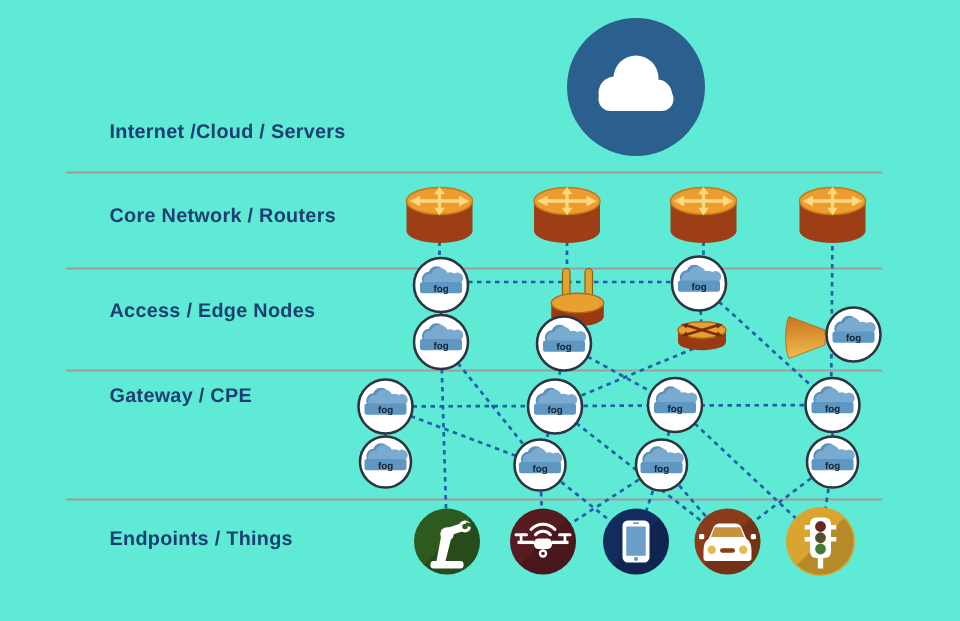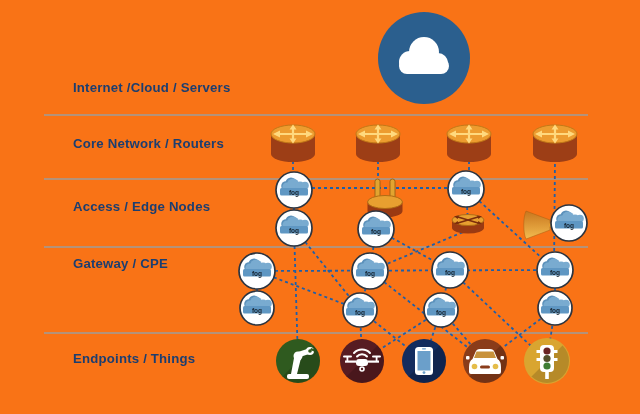--- a/index.html
+++ b/index.html
@@ -1,16 +1,16 @@
 <!DOCTYPE html>
 <html><head>
 <meta charset="utf-8">
 <style>
   html,body{margin:0;padding:0;background:#fff;}
-  .stage{position:relative;width:640px;height:414px;background:#f97316;overflow:hidden;
+  .stage{position:relative;width:640px;height:414px;background:#5eead4;overflow:hidden;
          font-family:"Liberation Sans",sans-serif;}
   svg{display:block}
   .layerline{stroke:#9d9d9d;stroke-width:1.4;}
   .link{stroke:#1f5fa8;stroke-width:1.8;stroke-dasharray:3 3;fill:none;}
   .rowlabel{font:bold 13.2px "Liberation Sans",sans-serif;fill:#1c3e70;letter-spacing:.2px;}
   .fogc{fill:#ffffff;stroke:#2b3440;stroke-width:1.7;}
   .cl1{fill:#79abd0;} .cl2{fill:#5b90ba;} .clband{fill:#5f97c3;}
   .fogt{font:bold 6.5px "Liberation Sans",sans-serif;fill:#16232e;text-anchor:middle;}
   .rbody{fill:#9d3e16;} .rtop{fill:#ed9c2f;stroke:#c27a18;stroke-width:1;}
   .rarrow{fill:#ffd97e;} .rarrowline{stroke:#ffd97e;stroke-width:2.2;stroke-linecap:round;}

